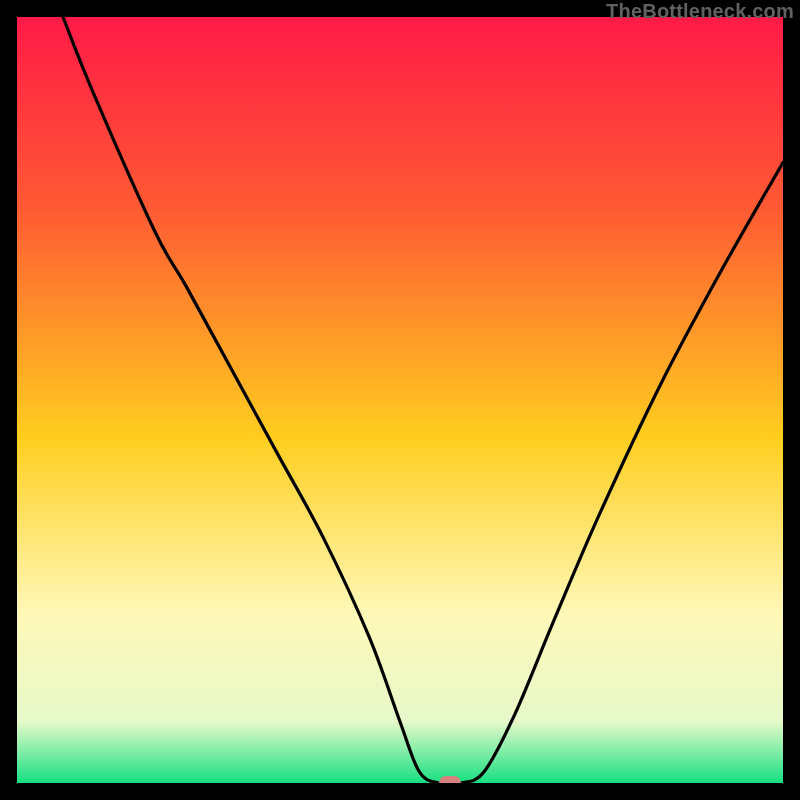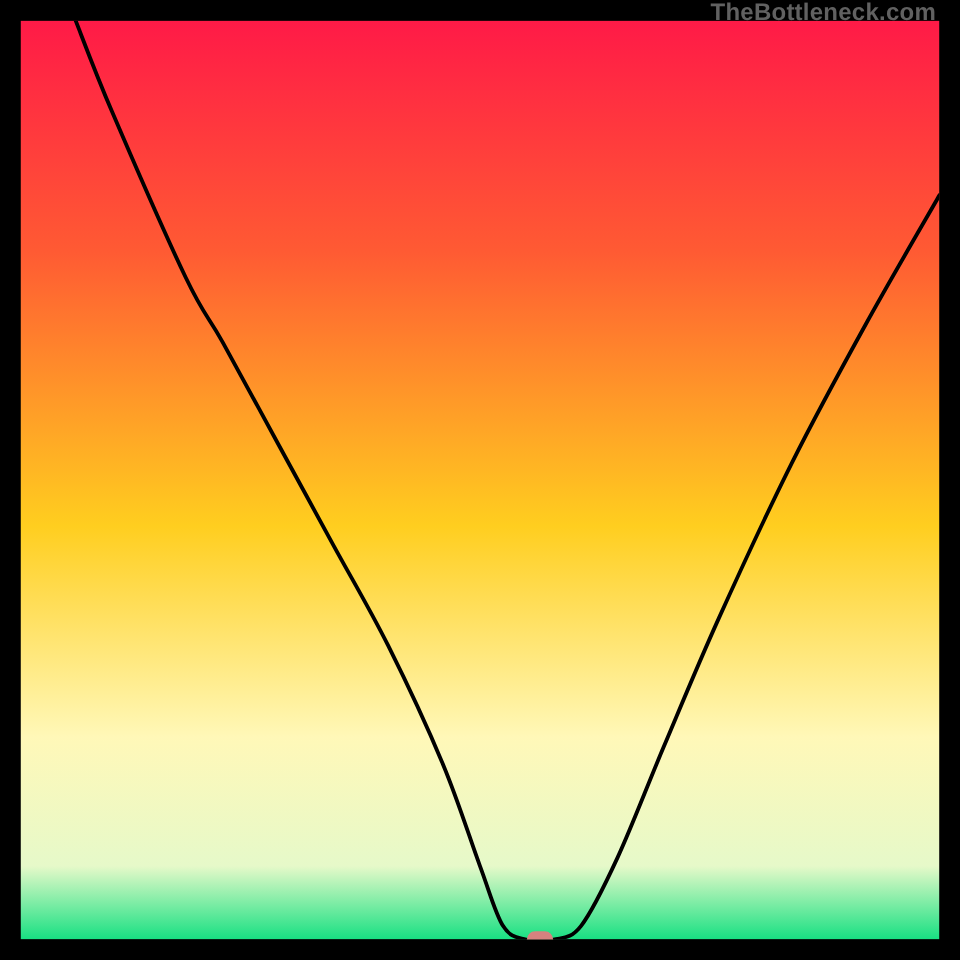--- a/index.html
+++ b/index.html
@@ -21,21 +21,21 @@
     position: absolute;
     left: 17px;
     top: 17px;
     width: 766px;
     height: 766px;
     overflow: hidden;
   }
   .credit {
     position: absolute;
     top: 0;
-    right: 20px;
+    right: 6px;
     color: #616161;
     font-size: 20px;
     font-weight: 600;
     letter-spacing: 0.2px;
   }
   
   .marker {
     position: absolute;
     width: 22px;
     height: 14px;

